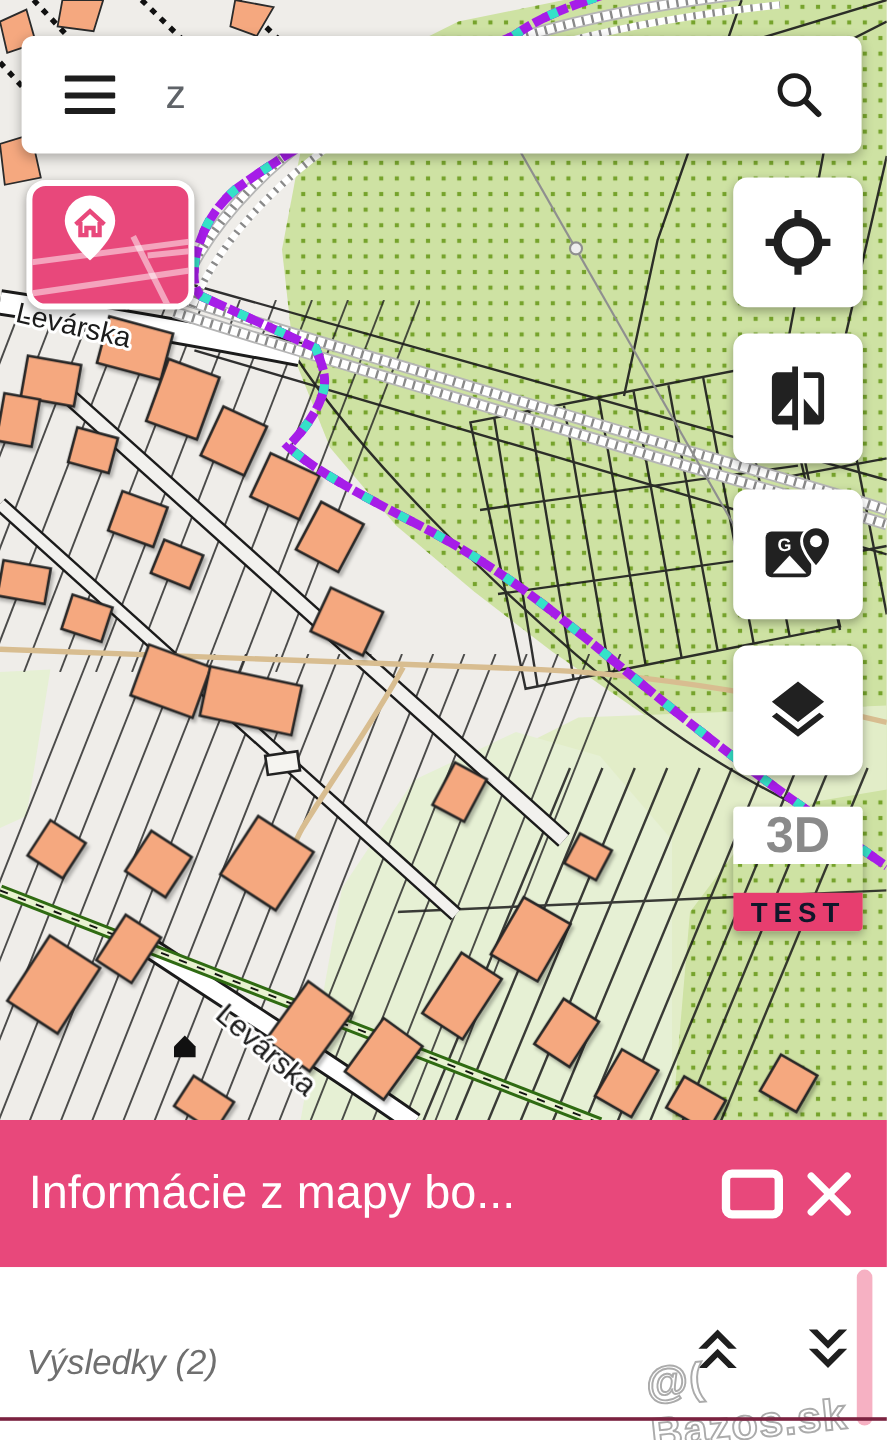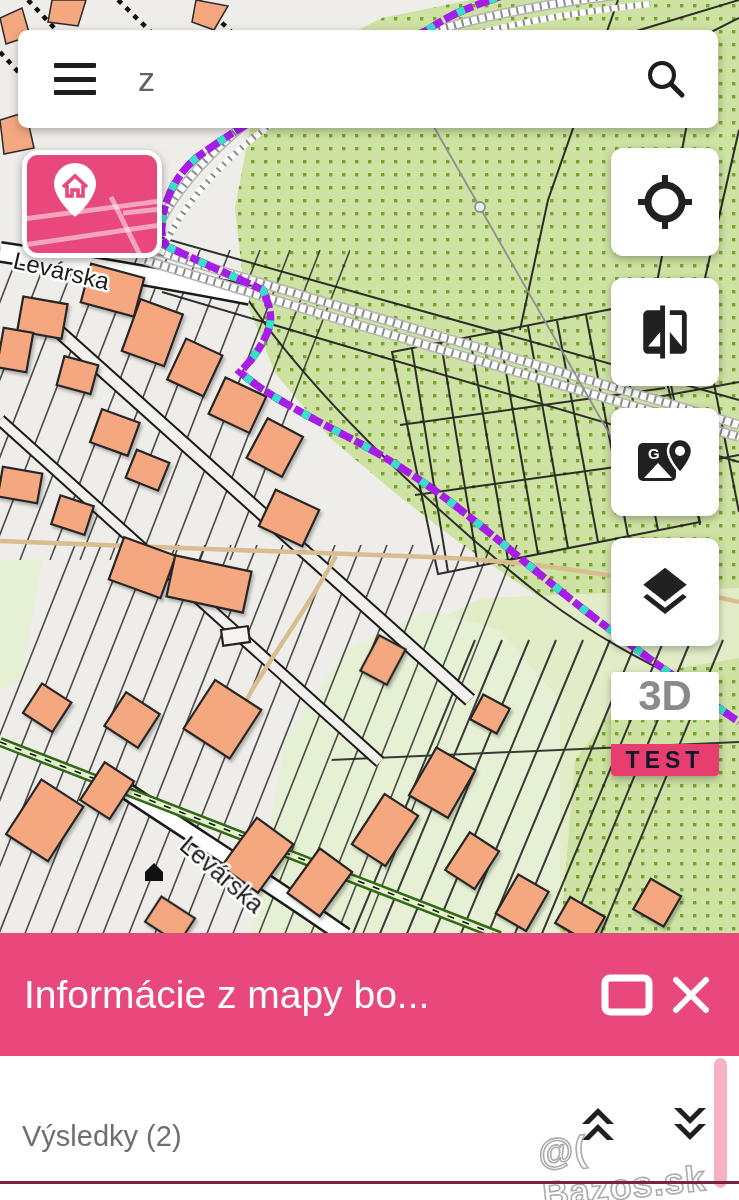--- a/index.html
+++ b/index.html
@@ -37,21 +37,21 @@
     font-size:42px;font-weight:bold;color:#8a8a8a;}
   .ctrl-3d .bottom{height:38px;background:var(--brand-badge);display:flex;align-items:center;justify-content:center;
     color:#0f172a;font-size:23px;font-weight:bold;letter-spacing:5px;}
 
   
   .sheet{position:absolute;left:0;top:933px;width:739px;height:267px;background:#fff;z-index:30;}
   .sheet-header{height:123px;background:var(--brand);display:flex;align-items:center;color:#fff;}
   .sheet-title{margin-left:24px;font-size:39px;flex:1;white-space:nowrap;overflow:hidden;}
   .icon-btn{width:64px;height:64px;display:flex;align-items:center;justify-content:center;cursor:pointer;}
   .sheet-body{position:relative;height:144px;background:#fff;}
-  .results{position:absolute;left:22px;top:64px;font-size:29px;color:var(--muted);}
+  .results{position:absolute;left:22px;top:64px;font-size:29px;color:var(--muted);font-style:italic;}
   .chev-btn{position:absolute;top:36px;width:64px;height:64px;display:flex;align-items:center;justify-content:center;cursor:pointer;}
   .chev-up{left:566px;}
   .chev-down{left:658px;}
   .scrollbar{position:absolute;left:714px;top:2px;width:13px;height:130px;border-radius:7px;background:var(--scrollbar);}
   .bottom-line{position:absolute;left:0;top:125px;width:739px;height:3px;background:var(--sheet-line);}
   .watermark{position:absolute;left:540px;top:66px;font-size:36px;font-weight:bold;color:rgba(255,255,255,.55);
     -webkit-text-stroke:1.6px #ababab;transform:rotate(-6deg);letter-spacing:1px;pointer-events:none;}
 </style>
 </head>
 <body>

